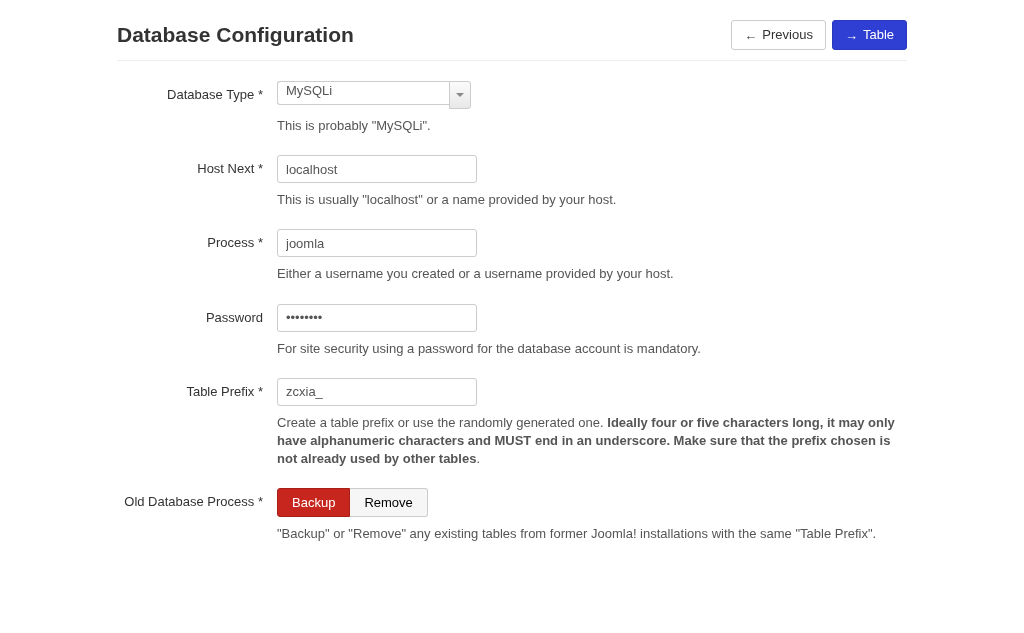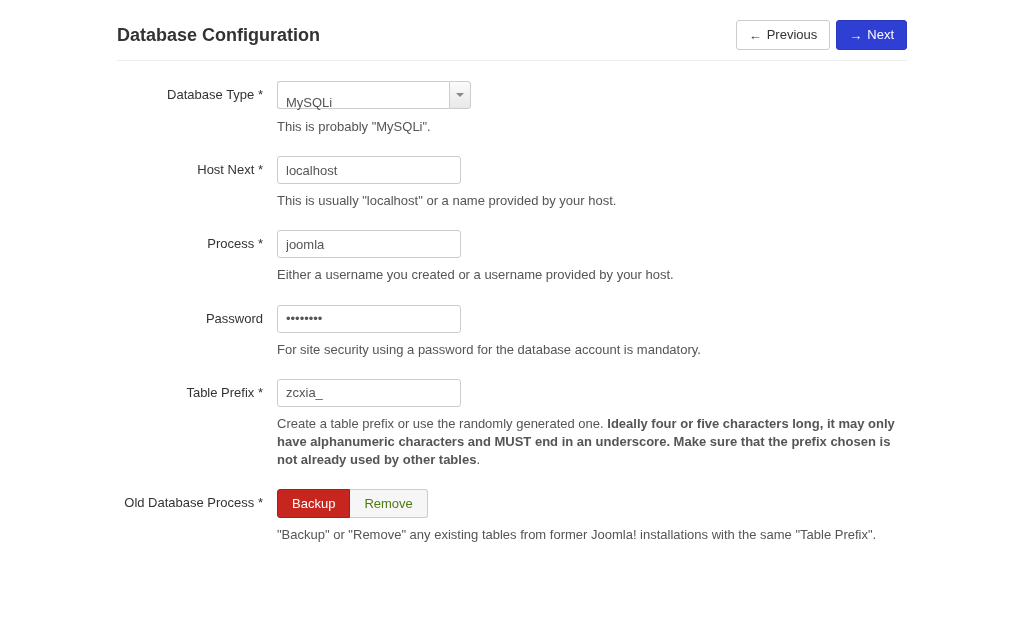--- a/index.html
+++ b/index.html
@@ -16,21 +16,21 @@
     }
     .header {
       display: flex;
       justify-content: space-between;
       align-items: center;
       border-bottom: 1px solid #eee;
       padding-bottom: 10px;
       margin-bottom: 20px;
     }
     .page-title {
-      font-size: 18px;
+      font-size: 21px;
       font-weight: bold;
       color: #333;
     }
     .btn-group {
       display: flex;
       gap: 6px;
     }
     .btn {
       display: inline-flex;
       align-items: center;
@@ -63,39 +63,39 @@
       text-align: right;
       padding-right: 14px;
       padding-top: 6px;
       color: #333;
       font-size: 13px;
     }
     .form-control-wrap {
       flex: 1;
     }
     .text-input {
-      width: 184px;
+      width: 200px;
       height: 28px;
       border: 1px solid #ccc;
       border-radius: 3px;
       padding: 4px 8px;
       font-size: 13px;
       color: #555;
       background: #fff;
     }
     .select-wrap {
       display: inline-flex;
     }
     .select-value {
       width: 172px;
       height: 24px;
       border: 1px solid #ccc;
       border-right: none;
       border-radius: 3px 0 0 3px;
-      padding: 13px 8px;
+      padding: 1px 8px;
       font-size: 13px;
       color: #555;
       background: #fff;
     }
     .select-btn {
       width: 22px;
       height: 28px;
       border: 1px solid #ccc;
       border-radius: 0 3px 3px 0;
       background: linear-gradient(#fbfbfb,#e8e8e8);
@@ -118,21 +118,21 @@
       line-height: 1.4;
     }
     .toggle-group {
       display: inline-flex;
     }
     .toggle-btn {
       padding: 6px 14px;
       font-size: 13px;
       border: 1px solid #ccc;
       background: #f6f6f6;
-      color: #4d7c0f;
+      color: #000000;
       cursor: pointer;
     }
     .toggle-btn:first-child {
       border-radius: 3px 0 0 3px;
     }
     .toggle-btn:last-child {
       border-radius: 0 3px 3px 0;
       border-left: none;
     }
     .toggle-active {
@@ -149,21 +149,21 @@
 
   <div class="header">
     <h1 class="page-title">Database Configuration</h1>
     <div class="btn-group">
       <button class="btn">
         <span class="arrow">←</span>
         <span>Previous</span>
       </button>
       <button class="btn btn-primary">
         <span class="arrow">→</span>
-        <span>Next</span>
+        <span>Table</span>
       </button>
     </div>
   </div>
 
   <div class="form-row">
     <div class="form-label">Database Type *</div>
     <div class="form-control-wrap">
       <div class="select-wrap">
         <div class="select-value">MySQLi</div>
         <div class="select-btn">

